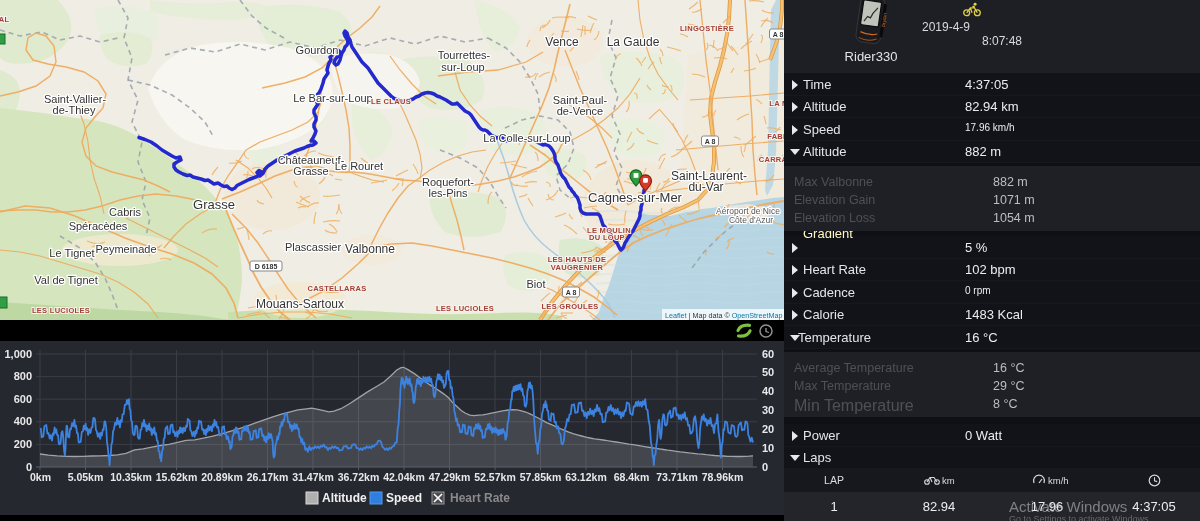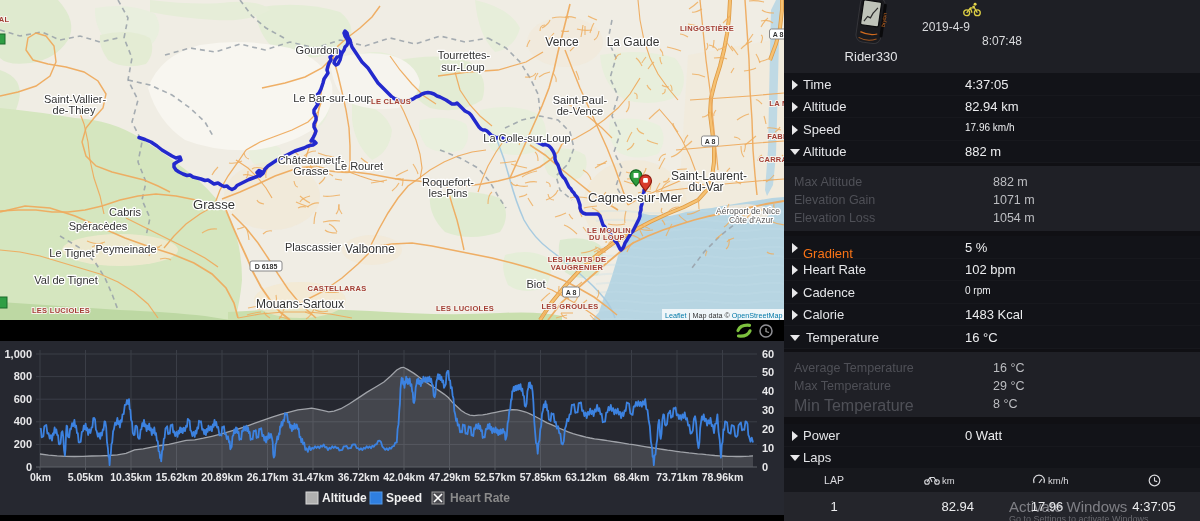--- a/index.html
+++ b/index.html
@@ -543,47 +543,47 @@
 <div style="position:absolute;left:0;top:118.2px;width:416px;height:22.6px;background:#121318;border-bottom:1px solid #17181d"></div>
 <div style="position:absolute;left:8px;top:124.7px;width:0;height:0;border-left:6px solid #e8e8ea;border-top:5px solid transparent;border-bottom:5px solid transparent"></div>
 <div style="position:absolute;left:19px;top:121.7px;font-size:13px;color:#e4e5e8">Speed</div>
 <div style="position:absolute;left:181px;top:121.7px;font-size:10px;color:#ecedef">17.96 km/h</div>
 <div style="position:absolute;left:0;top:140.8px;width:416px;height:22.6px;background:#121318;border-bottom:1px solid #17181d"></div>
 <div style="position:absolute;left:6px;top:149.3px;width:0;height:0;border-top:6px solid #e8e8ea;border-left:5px solid transparent;border-right:5px solid transparent"></div>
 <div style="position:absolute;left:19px;top:144.3px;font-size:13px;color:#e4e5e8">Altitude</div>
 <div style="position:absolute;left:181px;top:144.3px;font-size:13px;color:#ecedef">882 m</div>
 <div style="position:absolute;left:0;top:236.0px;width:416px;height:22.6px;background:#121318;border-bottom:1px solid #17181d"></div>
 <div style="position:absolute;left:8px;top:242.5px;width:0;height:0;border-left:6px solid #e8e8ea;border-top:5px solid transparent;border-bottom:5px solid transparent"></div>
-<div style="position:absolute;left:19px;top:246px;font-size:13px;color:#f97316">Gradient</div>
+<div style="position:absolute;left:19px;top:226px;font-size:13px;color:#fef9c3">Gradient</div>
 <div style="position:absolute;left:181px;top:239.5px;font-size:13px;color:#ecedef">5 %</div>
 <div style="position:absolute;left:0;top:258.6px;width:416px;height:22.6px;background:#121318;border-bottom:1px solid #17181d"></div>
 <div style="position:absolute;left:8px;top:265.1px;width:0;height:0;border-left:6px solid #e8e8ea;border-top:5px solid transparent;border-bottom:5px solid transparent"></div>
 <div style="position:absolute;left:19px;top:262.1px;font-size:13px;color:#e4e5e8">Heart Rate</div>
 <div style="position:absolute;left:181px;top:262.1px;font-size:13px;color:#ecedef">102 bpm</div>
 <div style="position:absolute;left:0;top:281.2px;width:416px;height:22.6px;background:#121318;border-bottom:1px solid #17181d"></div>
 <div style="position:absolute;left:8px;top:287.7px;width:0;height:0;border-left:6px solid #e8e8ea;border-top:5px solid transparent;border-bottom:5px solid transparent"></div>
 <div style="position:absolute;left:19px;top:284.7px;font-size:13px;color:#e4e5e8">Cadence</div>
 <div style="position:absolute;left:181px;top:284.7px;font-size:10px;color:#ecedef">0 rpm</div>
 <div style="position:absolute;left:0;top:303.8px;width:416px;height:22.6px;background:#121318;border-bottom:1px solid #17181d"></div>
 <div style="position:absolute;left:8px;top:310.3px;width:0;height:0;border-left:6px solid #e8e8ea;border-top:5px solid transparent;border-bottom:5px solid transparent"></div>
 <div style="position:absolute;left:19px;top:307.3px;font-size:13px;color:#e4e5e8">Calorie</div>
 <div style="position:absolute;left:181px;top:307.3px;font-size:13px;color:#ecedef">1483 Kcal</div>
 <div style="position:absolute;left:0;top:326.4px;width:416px;height:22.6px;background:#121318;border-bottom:1px solid #17181d"></div>
 <div style="position:absolute;left:6px;top:334.9px;width:0;height:0;border-top:6px solid #e8e8ea;border-left:5px solid transparent;border-right:5px solid transparent"></div>
-<div style="position:absolute;left:22px;top:329.9px;font-size:13px;color:#e4e5e8">Temperature</div>
+<div style="position:absolute;left:14px;top:329.9px;font-size:13px;color:#e4e5e8">Temperature</div>
 <div style="position:absolute;left:181px;top:329.9px;font-size:13px;color:#ecedef">16 °C</div>
 <div style="position:absolute;left:0;top:424.0px;width:416px;height:22.6px;background:#121318;border-bottom:1px solid #17181d"></div>
 <div style="position:absolute;left:8px;top:430.5px;width:0;height:0;border-left:6px solid #e8e8ea;border-top:5px solid transparent;border-bottom:5px solid transparent"></div>
 <div style="position:absolute;left:19px;top:427.5px;font-size:13px;color:#e4e5e8">Power</div>
 <div style="position:absolute;left:181px;top:427.5px;font-size:13px;color:#ecedef">0 Watt</div>
 <div style="position:absolute;left:0;top:446.6px;width:416px;height:22.6px;background:#121318;border-bottom:1px solid #17181d"></div>
 <div style="position:absolute;left:6px;top:455.1px;width:0;height:0;border-top:6px solid #e8e8ea;border-left:5px solid transparent;border-right:5px solid transparent"></div>
 <div style="position:absolute;left:19px;top:450.1px;font-size:13px;color:#e4e5e8">Laps</div>
 <div style="position:absolute;left:0;top:166px;width:416px;height:65px;background:#1f2026"></div>
-<div style="position:absolute;left:10px;top:175.0px;font-size:12.5px;color:#4f5057">Max Altitude</div>
+<div style="position:absolute;left:10px;top:175.0px;font-size:12.5px;color:#4f5057">Max Valbonne</div>
 <div style="position:absolute;left:209px;top:175.0px;font-size:12.5px;color:#bcbdc1">882 m</div>
 <div style="position:absolute;left:10px;top:193.2px;font-size:12.5px;color:#4f5057">Elevation Gain</div>
 <div style="position:absolute;left:209px;top:193.2px;font-size:12.5px;color:#bcbdc1">1071 m</div>
 <div style="position:absolute;left:10px;top:211.4px;font-size:12.5px;color:#4f5057">Elevation Loss</div>
 <div style="position:absolute;left:209px;top:211.4px;font-size:12.5px;color:#bcbdc1">1054 m</div>
 <div style="position:absolute;left:0;top:352px;width:416px;height:65px;background:#1f2026"></div>
 <div style="position:absolute;left:10px;top:361.0px;font-size:12.5px;color:#4f5057">Average Temperature</div>
 <div style="position:absolute;left:209px;top:361.0px;font-size:12.5px;color:#bcbdc1">16 °C</div>
 <div style="position:absolute;left:10px;top:379.2px;font-size:12.5px;color:#4f5057">Max Temperature</div>
 <div style="position:absolute;left:209px;top:379.2px;font-size:12.5px;color:#bcbdc1">29 °C</div>
@@ -603,17 +603,17 @@
 <svg style="position:absolute;left:248px;top:474px" width="14" height="11" viewBox="0 0 14 11">
 <path d="M2,9 A5.5,5.5 0 1 1 12,9" stroke="#d8d8dc" fill="none" stroke-width="1.3"></path>
 <path d="M7,9 L10,5" stroke="#d8d8dc" stroke-width="1.2"></path>
 </svg>
 <div style="position:absolute;left:264px;top:474.5px;font-size:9.5px;color:#dcdce0">km/h</div>
 <svg style="position:absolute;left:364px;top:473.5px" width="13" height="13" viewBox="0 0 13 13">
 <circle cx="6.5" cy="6.5" r="5.3" stroke="#d8d8dc" fill="none" stroke-width="1.2"></circle>
 <path d="M6.5,3.2 L6.5,6.8 L9.2,7.6" stroke="#d8d8dc" stroke-width="1.1" fill="none"></path>
 </svg>
 <div style="position:absolute;left:20px;top:499px;width:60px;text-align:center;font-size:13px;color:#ecedef">1</div>
-<div style="position:absolute;left:120px;top:499px;width:70px;text-align:right;font-size:13px;color:#ecedef">82.94</div>
+<div style="position:absolute;left:120px;top:499px;width:70px;text-align:center;font-size:13px;color:#ecedef">82.94</div>
 <div style="position:absolute;left:228px;top:499px;width:70px;text-align:center;font-size:13px;color:#ecedef">17.96</div>
 <div style="position:absolute;left:335px;top:499px;width:70px;text-align:center;font-size:13px;color:#ecedef">4:37:05</div>
 <div style="position:absolute;left:225px;top:498px;font-size:15px;color:rgba(200,200,205,0.55)">Activate Windows</div>
 <div style="position:absolute;left:225px;top:514px;font-size:9px;color:rgba(170,170,175,0.5)">Go to Settings to activate Windows.</div>
 </div>
 </body></html>

